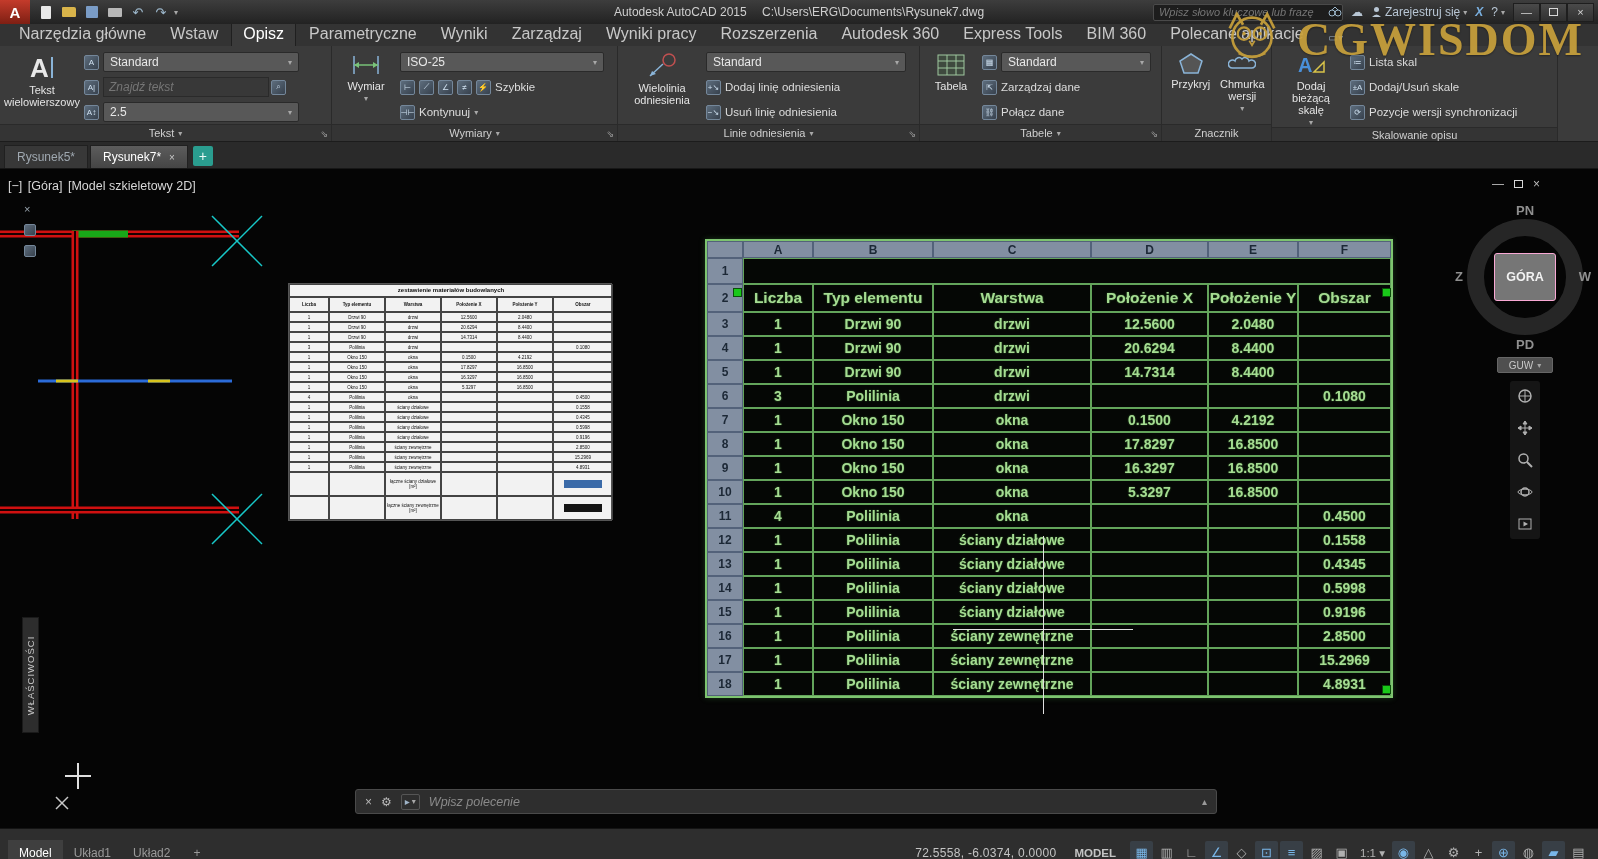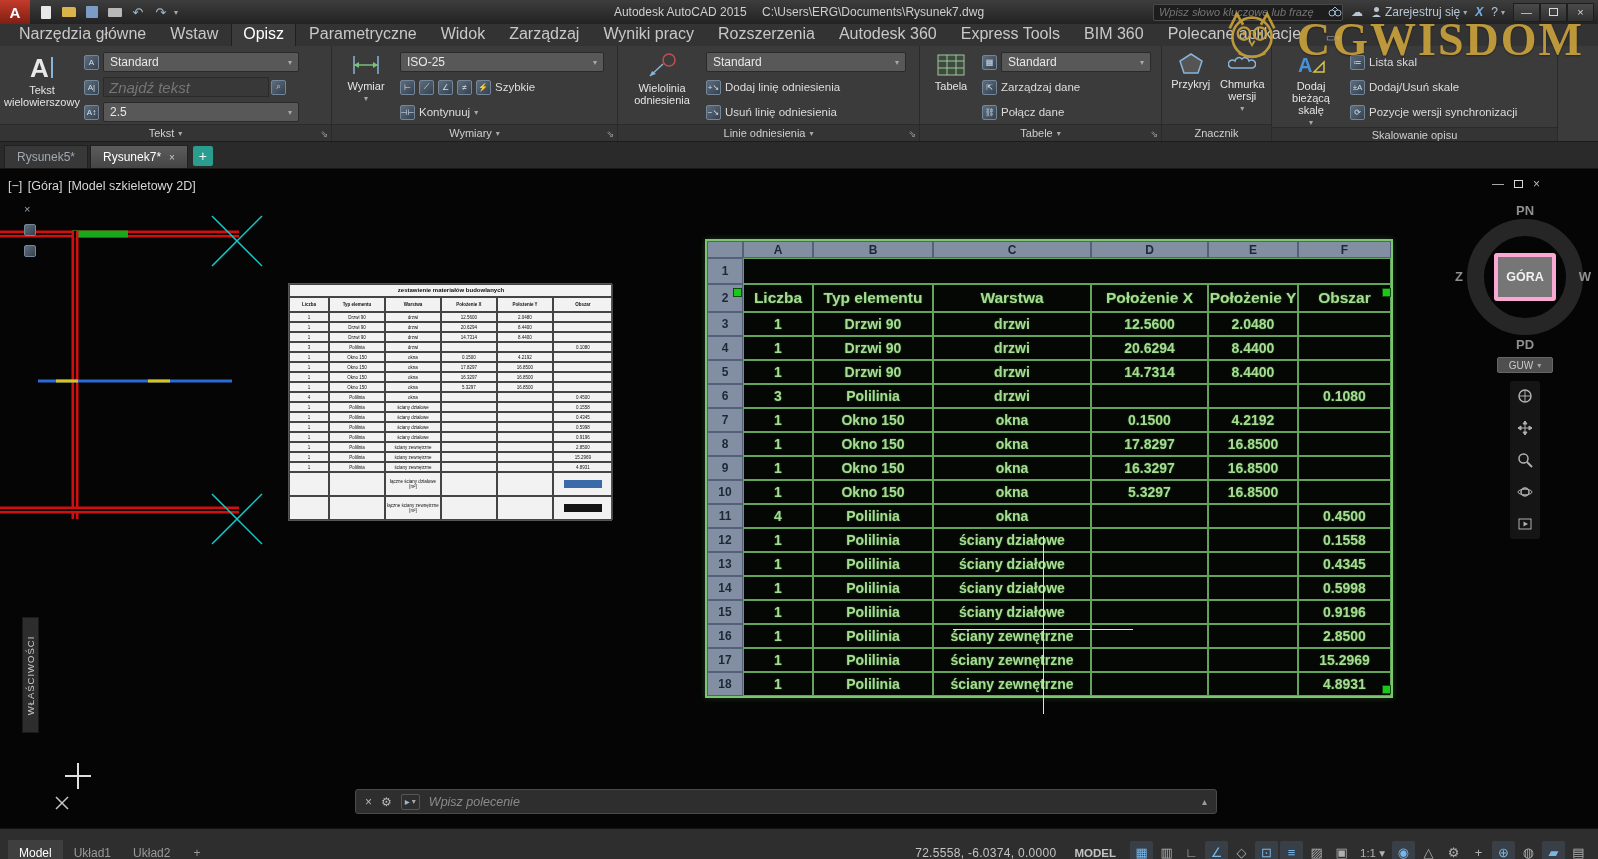--- a/index.html
+++ b/index.html
@@ -52,21 +52,21 @@
   .pcol { display:flex; flex-direction:column; gap:3px; justify-content:flex-start; padding-top:1px; }
   .prow { display:flex; align-items:center; gap:4px; height:22px; }
   .chip { width:15px; height:15px; border:1px solid #74879a; border-radius:2px;
     background:linear-gradient(135deg,#5d6d7d,#37414d); display:inline-flex; align-items:center;
     justify-content:center; color:#cfe0ef; font-size:8px; flex:none; }
   .dd { height:20px; background:#585858; border:1px solid #2a2a2a; border-radius:2px; color:#e8e8e8;
     font-size:12px; display:flex; align-items:center; padding:0 6px; justify-content:space-between; }
   .dd .caret { margin-left:8px; }
   .find { display:flex; align-items:center; height:20px; }
   .find input { width:166px; height:20px; background:#383838; border:1px solid #2a2a2a; color:#98a6b2;
-    font-style:italic; font-size:15px; padding:0 5px; outline:none; font-family:"Liberation Sans",sans-serif; }
+    font-style:italic; font-size:12px; padding:0 5px; outline:none; font-family:"Liberation Sans",sans-serif; }
   .find .chip { margin-left:2px; }
   .rbtn-label { font-size:11.5px; color:#dcdcdc; white-space:nowrap; }
   .p-tekst { width:332px; } .p-wymiary { width:286px; } .p-linie { width:302px; }
   .p-tabele { width:242px; } .p-znacznik { width:110px; } .p-skala { width:286px; }
 
   
   .watermark { position:absolute; top:10px; right:14px; display:flex; align-items:center; gap:12px;
     pointer-events:none; z-index:40; opacity:.92; }
   .watermark .wm-text { font-family:"Liberation Serif", serif; font-weight:bold; font-size:46px;
     color:#c9a13b; letter-spacing:2px; text-shadow:0 1px 2px rgba(0,0,0,.4); }
@@ -125,21 +125,21 @@
   .acad-grid .title-cell { border:1px solid #63a45b; }
   .grip { position:absolute; width:9px; height:9px; background:#19c819; border:1px solid #0a4d0a; z-index:6; }
   .xhair { position:absolute; background:#e0e0e0; z-index:7; }
 
   
   .viewcube { position:absolute; left:1461px; top:36px; width:128px; height:170px; z-index:9;
     color:#8f8f8f; font-weight:bold; }
   .vc-ring { position:absolute; left:6px; top:14px; width:116px; height:116px; border-radius:50%;
     border:17px solid rgba(115,115,115,.30); }
   .vc-face { position:absolute; left:33px; top:48px; width:62px; height:48px; background:#767676;
-    border:4px solid #f9a8d4; border-radius:3px; display:flex; align-items:center; justify-content:center;
+    border:1px solid #f9a8d4; border-radius:3px; display:flex; align-items:center; justify-content:center;
     color:#f2f2f2; font-size:12.5px; }
   .vc-n { position:absolute; left:0; right:0; top:-2px; text-align:center; font-size:13px; }
   .vc-s { position:absolute; left:0; right:0; top:132px; text-align:center; font-size:13px; }
   .vc-w { position:absolute; left:-6px; top:64px; font-size:13px; }
   .vc-e { position:absolute; right:-2px; top:64px; font-size:13px; }
   .vc-ucs { position:absolute; left:36px; top:152px; width:56px; height:16px; background:#4f4f4f;
     border:1px solid #666; border-radius:2px; color:#c9c9c9; font-size:10px; font-weight:normal;
     display:flex; align-items:center; justify-content:center; gap:4px; }
 
   
@@ -236,21 +236,21 @@
         <span class="winbtn">×</span>
       </div>
     </div>
   </div>
 
   <div class="rtabs" id="ribbon-tabs">
       <div class="rtab">Narzędzia główne</div>
       <div class="rtab">Wstaw</div>
       <div class="rtab active">Opisz</div>
       <div class="rtab">Parametryczne</div>
-      <div class="rtab">Widok</div>
+      <div class="rtab">Wyniki</div>
       <div class="rtab">Zarządzaj</div>
       <div class="rtab">Wyniki pracy</div>
       <div class="rtab">Rozszerzenia</div>
       <div class="rtab">Autodesk 360</div>
       <div class="rtab">Express Tools</div>
       <div class="rtab">BIM 360</div>
       <div class="rtab">Polecane aplikacje</div>
       <span class="rtab-extra">▭▾</span>
     </div>
 

